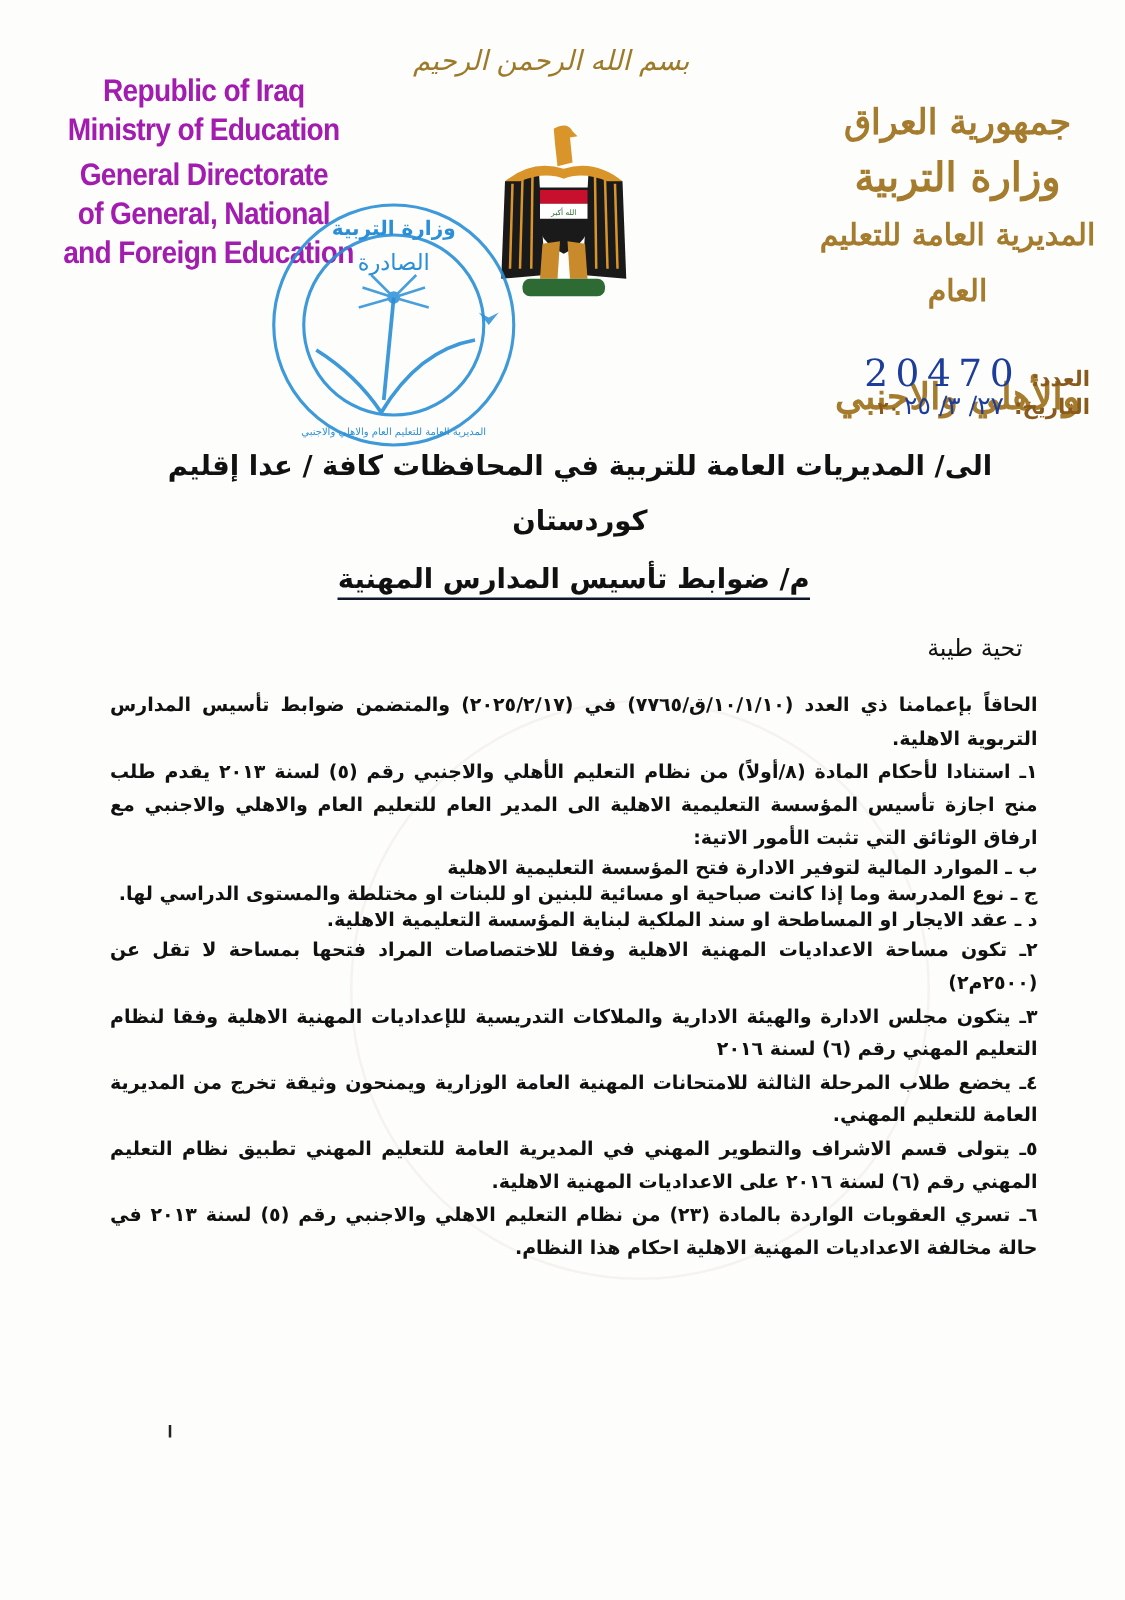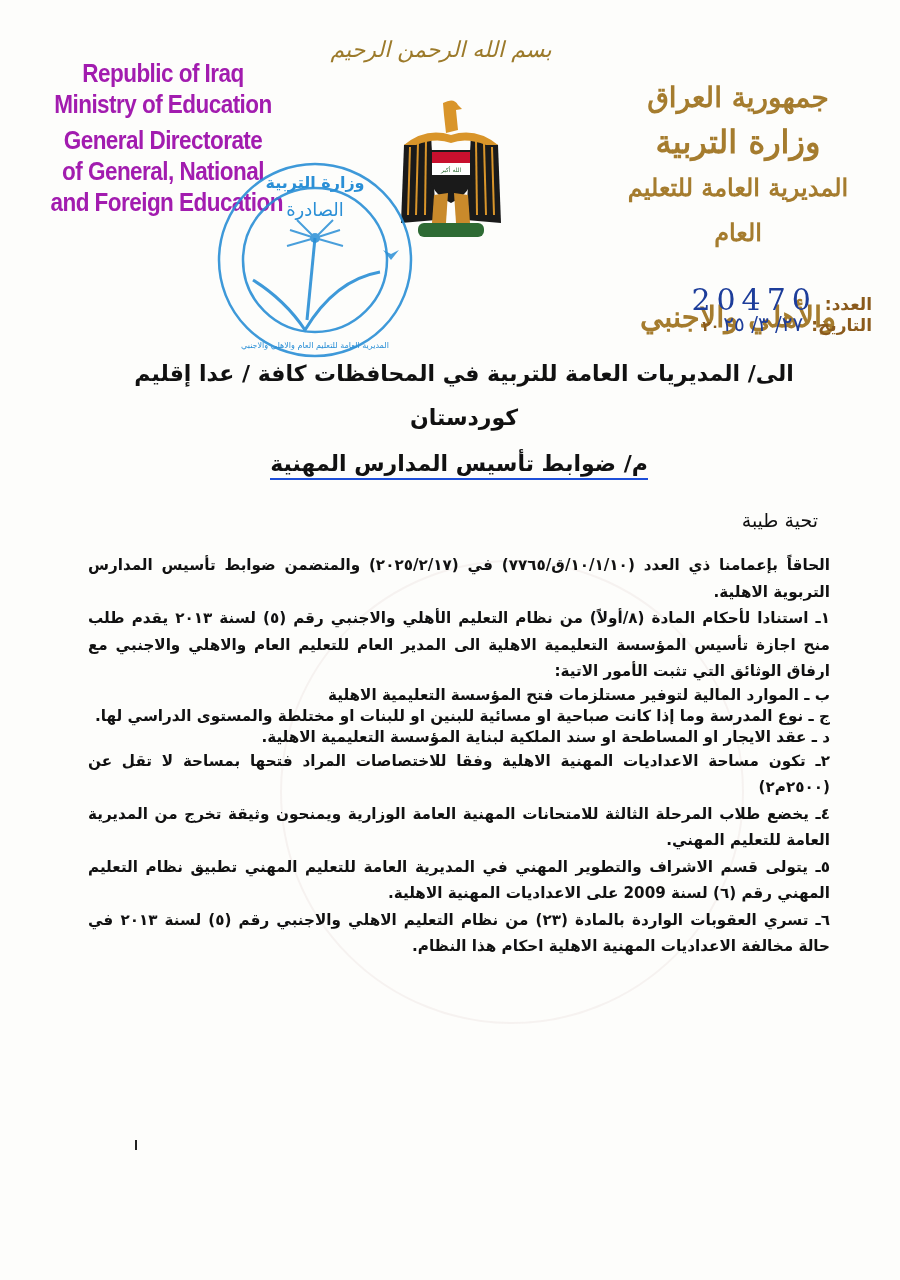--- a/index.html
+++ b/index.html
@@ -28,21 +28,21 @@
   }
 
   
   .emblem { position: absolute; left: 396px; top: 95px; width: 110px; height: 150px; }
 
   
   .stamp { position: absolute; left: 215px; top: 160px; width: 200px; height: 200px; }
 
   
   .ar-header {
-    position: absolute; right: 32px; top: 75px; width: 260px;
+    position: absolute; right: 4px; top: 75px; width: 260px;
     direction: rtl; text-align: center; color: #a57c2e;
     font-family: "DejaVu Serif", serif; font-weight: bold;
   }
   .ar-header div { line-height: 45px; }
   .ar-header .a1 { font-size: 28px; }
   .ar-header .a2 { font-size: 32px; }
   .ar-header .a3 { font-size: 24px; letter-spacing: -0.5px; }
   .ar-header .a4 { font-size: 29px; line-height: 36px; margin-top: 44px; }
 
   
@@ -56,21 +56,21 @@
   .ref-hand.date { font-size: 20px; letter-spacing: 3px; }
   .ref-year { color: #8a5a1c; font-weight: bold; font-size: 14px; margin-right: 4px; }
 
   
   .body-text {
     position: absolute; left: 88px; right: 70px; top: 352px;
     direction: rtl; color: #111; font-family: "DejaVu Sans", sans-serif;
   }
   .addressee { font-size: 22px; font-weight: bold; text-align: center; line-height: 44px; margin-right: -10px; letter-spacing: -0.3px; }
   .subject { text-align: center; margin-top: 4px; line-height: 40px; }
-  .subject span { font-size: 22px; font-weight: bold; border-bottom: 2px solid #1d4ed8; padding-bottom: 2px; }
+  .subject span { font-size: 22px; font-weight: bold; border-bottom: 2px solid #0f172a; padding-bottom: 2px; }
   .greeting { font-size: 19px; text-align: right; margin-top: 16px; margin-right: 12px; line-height: 36px; }
   .para { font-size: 15.2px; font-weight: bold; line-height: 26.5px; text-align: justify; text-align-last: right; margin: 0; letter-spacing: -0.2px; }
   .para.first { margin-top: 14px; }
   .item { font-size: 15.2px; font-weight: bold; line-height: 26.5px; text-align: justify; text-align-last: right; margin: 0; letter-spacing: -0.2px; }
   .sub-item { font-size: 15.2px; font-weight: bold; line-height: 21px; margin: 0; letter-spacing: -0.2px; }
 
   .watermark {
     position: absolute; left: 280px; top: 560px; width: 460px; height: 460px;
     border-radius: 50%; border: 2px solid rgba(170,120,120,0.08);
   }
@@ -160,23 +160,24 @@
   <div class="body-text">
     <div class="addressee">الى/ المديريات العامة للتربية في المحافظات كافة / عدا إقليم كوردستان</div>
     <div class="subject">
       <span>م/ ضوابط تأسيس المدارس المهنية</span>
     </div>
     <div class="greeting">تحية طيبة</div>
 
     <p class="para first">الحاقاً بإعمامنا ذي العدد (١٠/١/١٠/ق/٧٧٦٥) في (٢٠٢٥/٢/١٧) والمتضمن ضوابط تأسيس المدارس التربوية الاهلية.</p>
 
     <p class="item">١ـ استنادا لأحكام المادة (٨/أولاً) من نظام التعليم الأهلي والاجنبي رقم (٥) لسنة ٢٠١٣ يقدم طلب منح اجازة تأسيس المؤسسة التعليمية الاهلية الى المدير العام للتعليم العام والاهلي والاجنبي مع ارفاق الوثائق التي تثبت الأمور الاتية:</p>
-    <p class="sub-item">ب ـ الموارد المالية لتوفير مستلزمات فتح المؤسسة التعليمية الاهلية</p>
+    <p class="sub-item">ب ـ الموارد المالية لتوفير الادارة فتح المؤسسة التعليمية الاهلية</p>
     <p class="sub-item">ج ـ نوع المدرسة وما إذا كانت صباحية او مسائية للبنين او للبنات او مختلطة والمستوى الدراسي لها.</p>
     <p class="sub-item">د ـ عقد الايجار او المساطحة او سند الملكية لبناية المؤسسة التعليمية الاهلية.</p>
     <p class="item">٢ـ تكون مساحة الاعداديات المهنية الاهلية وفقا للاختصاصات المراد فتحها بمساحة لا تقل عن (٢٥٠٠م٢)</p>
+    <p class="item">٣ـ يتكون مجلس الادارة والهيئة الادارية والملاكات التدريسية للإعداديات المهنية الاهلية وفقا لنظام التعليم المهني رقم (٦) لسنة ٢٠١٦</p>
     <p class="item">٤ـ يخضع طلاب المرحلة الثالثة للامتحانات المهنية العامة الوزارية ويمنحون وثيقة تخرج من المديرية العامة للتعليم المهني.</p>
-    <p class="item">٥ـ يتولى قسم الاشراف والتطوير المهني في المديرية العامة للتعليم المهني تطبيق نظام التعليم المهني رقم (٦) لسنة 2009 على الاعداديات المهنية الاهلية.</p>
+    <p class="item">٥ـ يتولى قسم الاشراف والتطوير المهني في المديرية العامة للتعليم المهني تطبيق نظام التعليم المهني رقم (٦) لسنة ٢٠١٦ على الاعداديات المهنية الاهلية.</p>
     <p class="item">٦ـ تسري العقوبات الواردة بالمادة (٢٣) من نظام التعليم الاهلي والاجنبي رقم (٥) لسنة ٢٠١٣ في حالة مخالفة الاعداديات المهنية الاهلية احكام هذا النظام.</p>
   </div>
 
   <div class="mark"></div>
 </div>
 
 </body></html>

